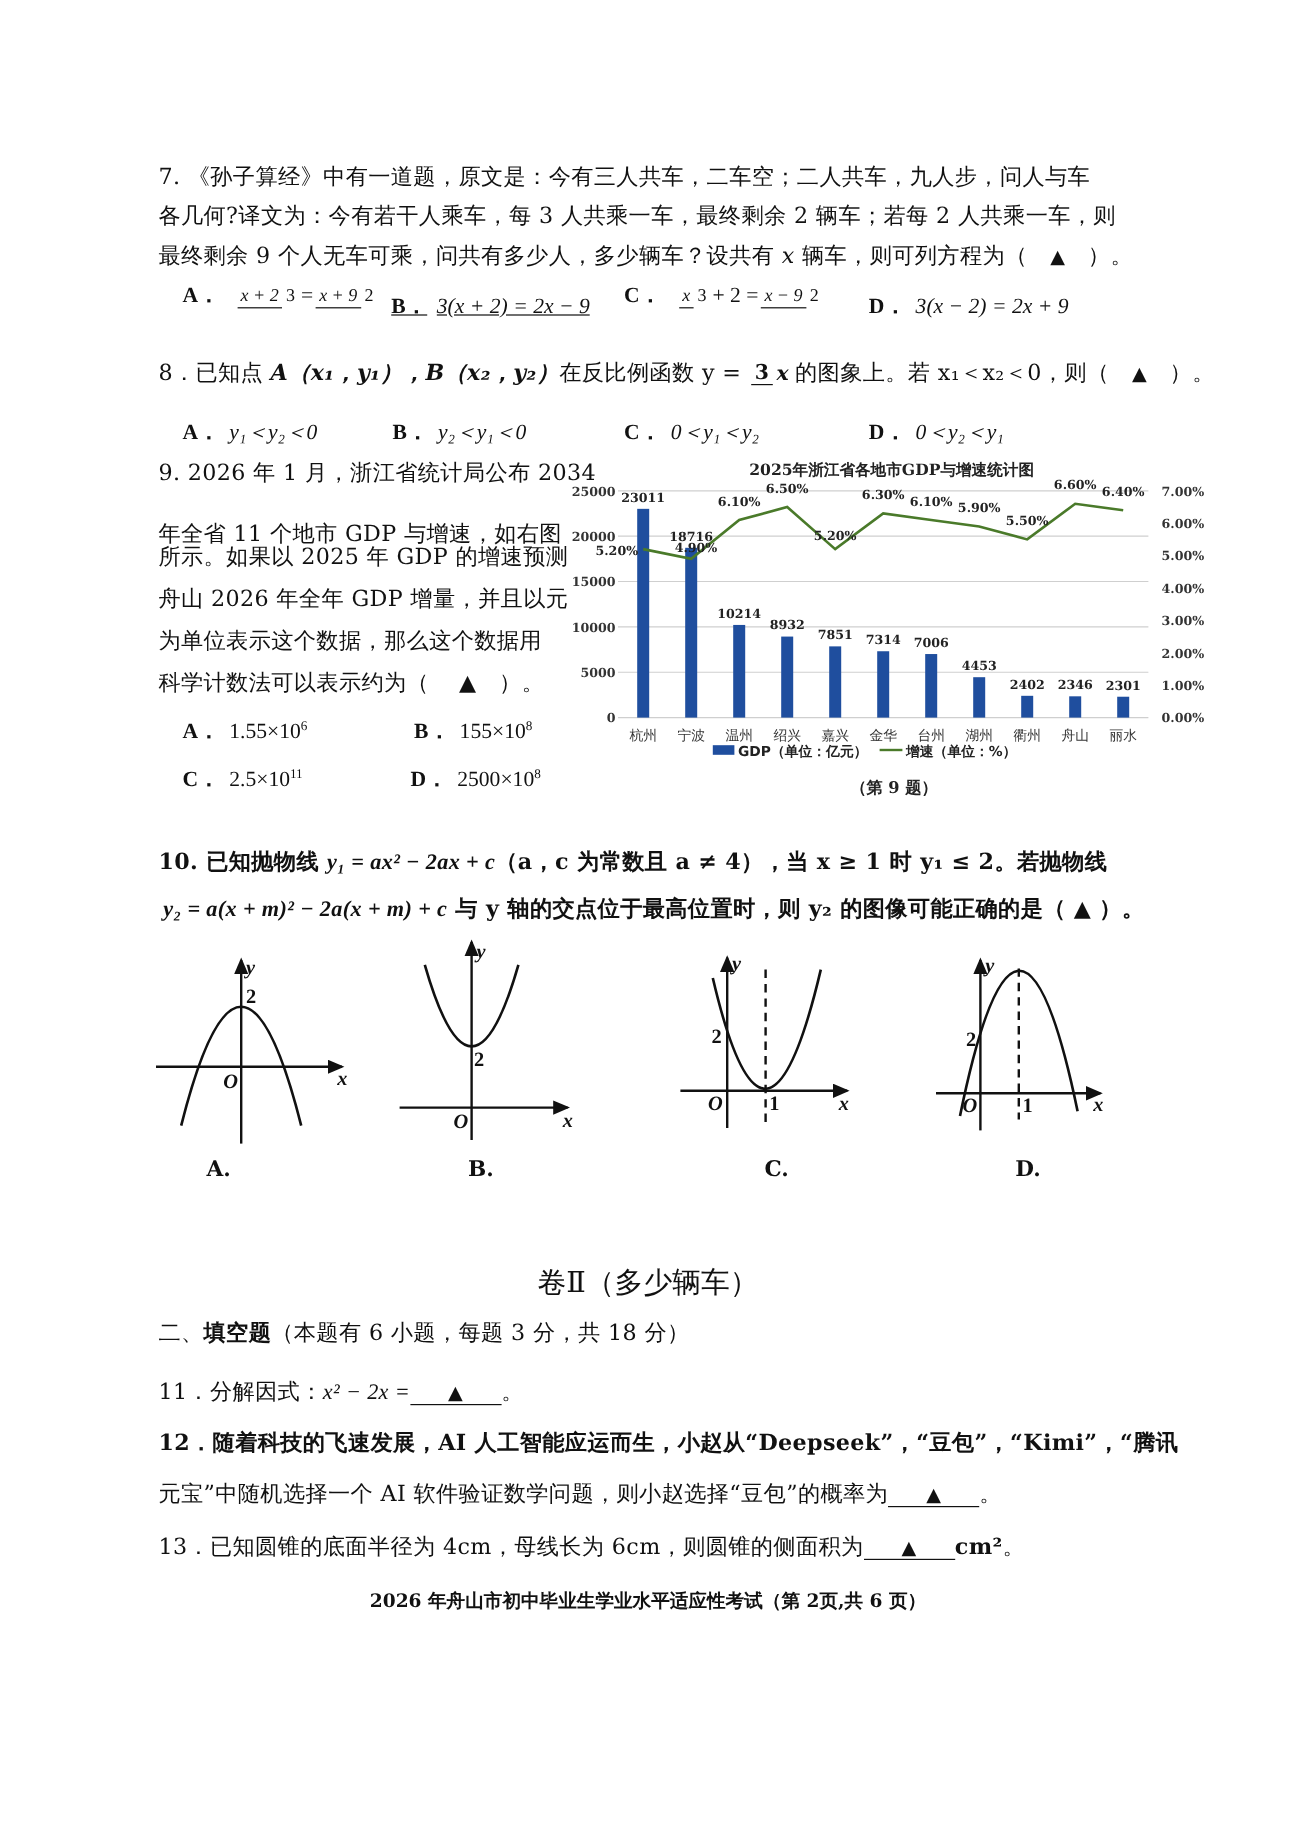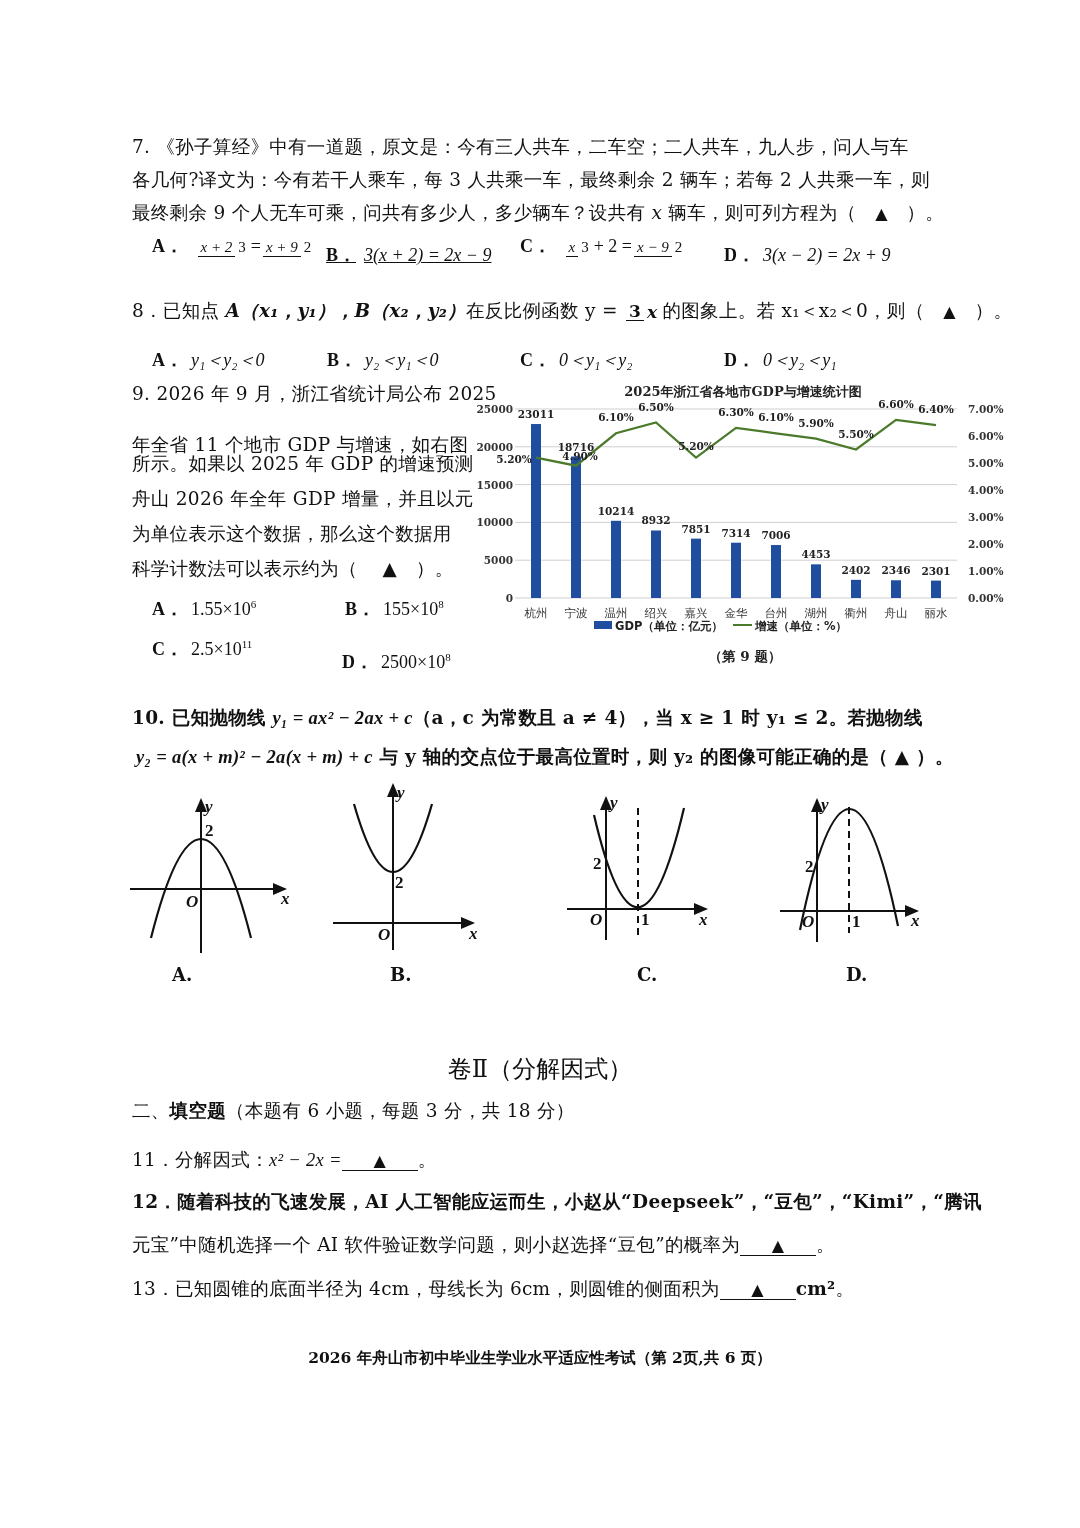--- a/index.html
+++ b/index.html
@@ -16,21 +16,21 @@
   .math { font-family: "Liberation Serif", "DejaVu Serif", serif; }
   i { font-style: italic; }
   .frac { display: inline-flex; flex-direction: row; align-items: center; vertical-align: middle; font-size: 15px; line-height: 17px; margin: 0 2px; }
   .frac .num { border-bottom: 1px solid #111; padding: 0 3px; }
   .frac .den { padding: 0 3px; }
   sup { font-size: 11px; vertical-align: super; line-height: 0; }
   .blank { display: inline-block; border-bottom: 1.6px solid #111; text-align: center; line-height: 18px; }
   .tri { font-size: 16px; }
   .graph-label { position: absolute; font-weight: bold; font-size: 18px; }
   .section-title { position: absolute; left: 0; width: 1080px; text-align: center; font-size: 24px; top: 1053px; }
-  .footer { position: absolute; left: 0; width: 1080px; text-align: center; font-size: 15.5px; font-weight: bold; top: 1324px; margin-top: 24px; }
+  .footer { position: absolute; left: 0; width: 1080px; text-align: center; font-size: 15.5px; font-weight: bold; top: 1324px; }
 </style>
 </head>
 <body>
 
 <div class="line" style="top:134px;">7. 《孙子算经》中有一道题，原文是：今有三人共车，二车空；二人共车，九人步，问人与车</div>
 <div class="line" style="top:167px;">各几何?译文为：今有若干人乘车，每 3 人共乘一车，最终剩余 2 辆车；若每 2 人共乘一车，则</div>
 <div class="line" style="top:200px;">
   <span>最终剩余 9 个人无车可乘，问共有多少人，多少辆车？设共有 </span><i>x</i><span> 辆车，则可列方程为（　</span><span class="tri">▲</span><span>　）。</span>
 </div>
 <div class="opt math" style="left:152px; top:234px;">
@@ -64,30 +64,30 @@
   <span>8．已知点 </span><i class="bold">A（x₁，y₁），</i><i class="bold">B（x₂，y₂）</i><span>在反比例函数 y = </span><span class="frac bold" style="font-size:17px;">
       <span class="num">3</span>
       <i class="den">x</i>
     </span><span>的图象上。若 x₁＜x₂＜0，则（　</span><span class="tri">▲</span><span>　）。</span>
 </div>
 <div class="opt math" style="left:152px; top:348px;"><span class="lbl">A．</span><i>y₁＜y₂＜0</i></div>
 <div class="opt math" style="left:327px; top:348px;"><span class="lbl">B．</span><i>y₂＜y₁＜0</i></div>
 <div class="opt math" style="left:520px; top:348px;"><span class="lbl">C．</span><i>0＜y₁＜y₂</i></div>
 <div class="opt math" style="left:724px; top:348px;"><span class="lbl">D．</span><i>0＜y₂＜y₁</i></div>
 
-<div class="line" style="top:381px;">9. 2026 年 9 月，浙江省统计局公布 2025</div>
+<div class="line" style="top:381px;">9. 2026 年 1 月，浙江省统计局公布 2034</div>
 <div class="line" style="top:432px;">年全省 11 个地市 GDP 与增速，如右图</div>
 <div class="line" style="top:451px;">所示。如果以 2025 年 GDP 的增速预测</div>
 <div class="line" style="top:486px;">舟山 2026 年全年 GDP 增量，并且以元</div>
 <div class="line" style="top:521px;">为单位表示这个数据，那么这个数据用</div>
 <div class="line" style="top:556px;">科学计数法可以表示约为（　 ▲　）。</div>
 <div class="opt math" style="left:152px; top:597px;"><span class="lbl">A．</span><span>1.55×10</span><sup>6</sup></div>
 <div class="opt math" style="left:345px; top:597px;"><span class="lbl">B．</span><span>155×10</span><sup>8</sup></div>
 <div class="opt math" style="left:152px; top:637px;"><span class="lbl">C．</span><span>2.5×10</span><sup>11</sup></div>
-<div class="opt math" style="left:342px; top:650px;"><span class="lbl">D．</span><span>2500×10</span><sup>8</sup></div>
+<div class="opt math" style="left:342px; top:637px;"><span class="lbl">D．</span><span>2500×10</span><sup>8</sup></div>
 
 <svg class="abs" style="left:475px; top:378px;" width="545" height="295" viewBox="475 378 545 295">
   <text id="chart-title" x="743" y="396" text-anchor="middle" font-family="DejaVu Serif, serif" font-size="13" font-weight="bold" fill="#222">2025年浙江省各地市GDP与增速统计图</text>
   <g id="grid">
       <line x1="515" y1="598" x2="957" y2="598" stroke="#cfcfcf" stroke-width="1"></line>
       <line x1="515" y1="560.2" x2="957" y2="560.2" stroke="#cfcfcf" stroke-width="1"></line>
       <line x1="515" y1="522.4" x2="957" y2="522.4" stroke="#cfcfcf" stroke-width="1"></line>
       <line x1="515" y1="484.6" x2="957" y2="484.6" stroke="#cfcfcf" stroke-width="1"></line>
       <line x1="515" y1="446.79999999999995" x2="957" y2="446.79999999999995" stroke="#cfcfcf" stroke-width="1"></line>
       <line x1="515" y1="409" x2="957" y2="409" stroke="#cfcfcf" stroke-width="1"></line>
@@ -230,21 +230,21 @@
       <text x="852" y="927" font-style="normal">1</text>
       <text x="911" y="926">x</text>
     </g>
   </g>
 </svg>
 <div class="graph-label" style="left:172px; top:964px;">A.</div>
 <div class="graph-label" style="left:390px; top:964px;">B.</div>
 <div class="graph-label" style="left:637px; top:964px;">C.</div>
 <div class="graph-label" style="left:846px; top:964px;">D.</div>
 
-<div class="section-title">卷Ⅱ（分解因式）</div>
+<div class="section-title">卷Ⅱ（多少辆车）</div>
 <div class="line" style="top:1098px;">
   <span>二、</span><span class="bold">填空题</span><span>（本题有 6 小题，每题 3 分，共 18 分）</span>
 </div>
 
 <div class="line" style="top:1147px;">
   <span>11．分解因式：</span><i class="math">x² − 2x =</i><span class="blank" style="width:76px;"><span class="tri">▲</span></span><span>。</span>
 </div>
 
 <div class="line bold" style="top:1189px;">12．随着科技的飞速发展，AI 人工智能应运而生，小赵从“Deepseek”，“豆包”，“Kimi”，“腾讯</div>
 <div class="line" style="top:1232px;">

